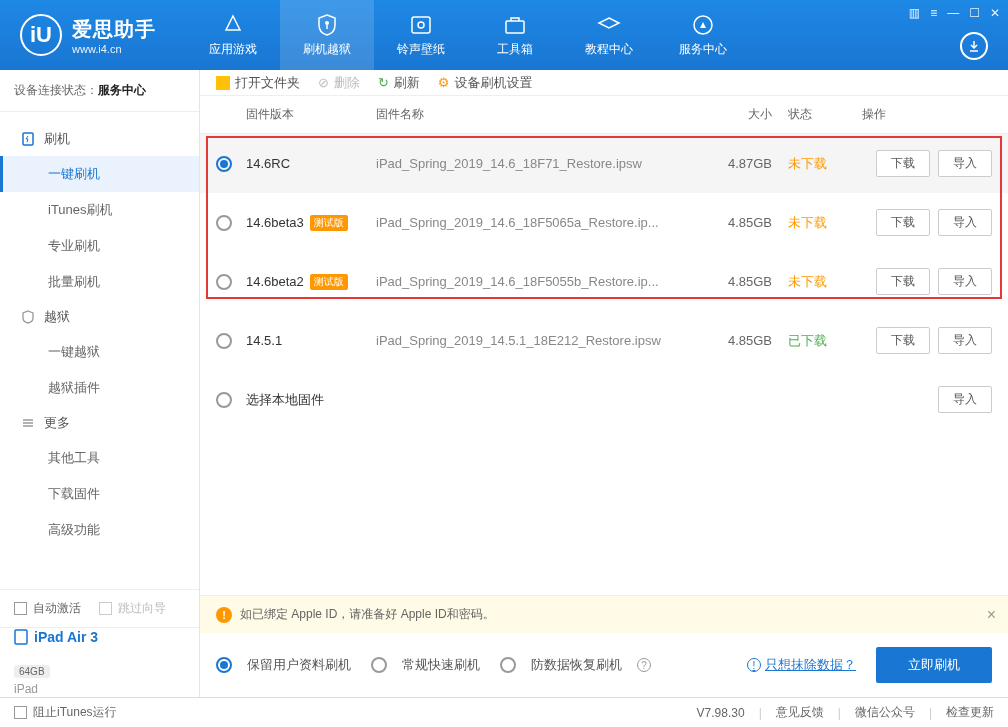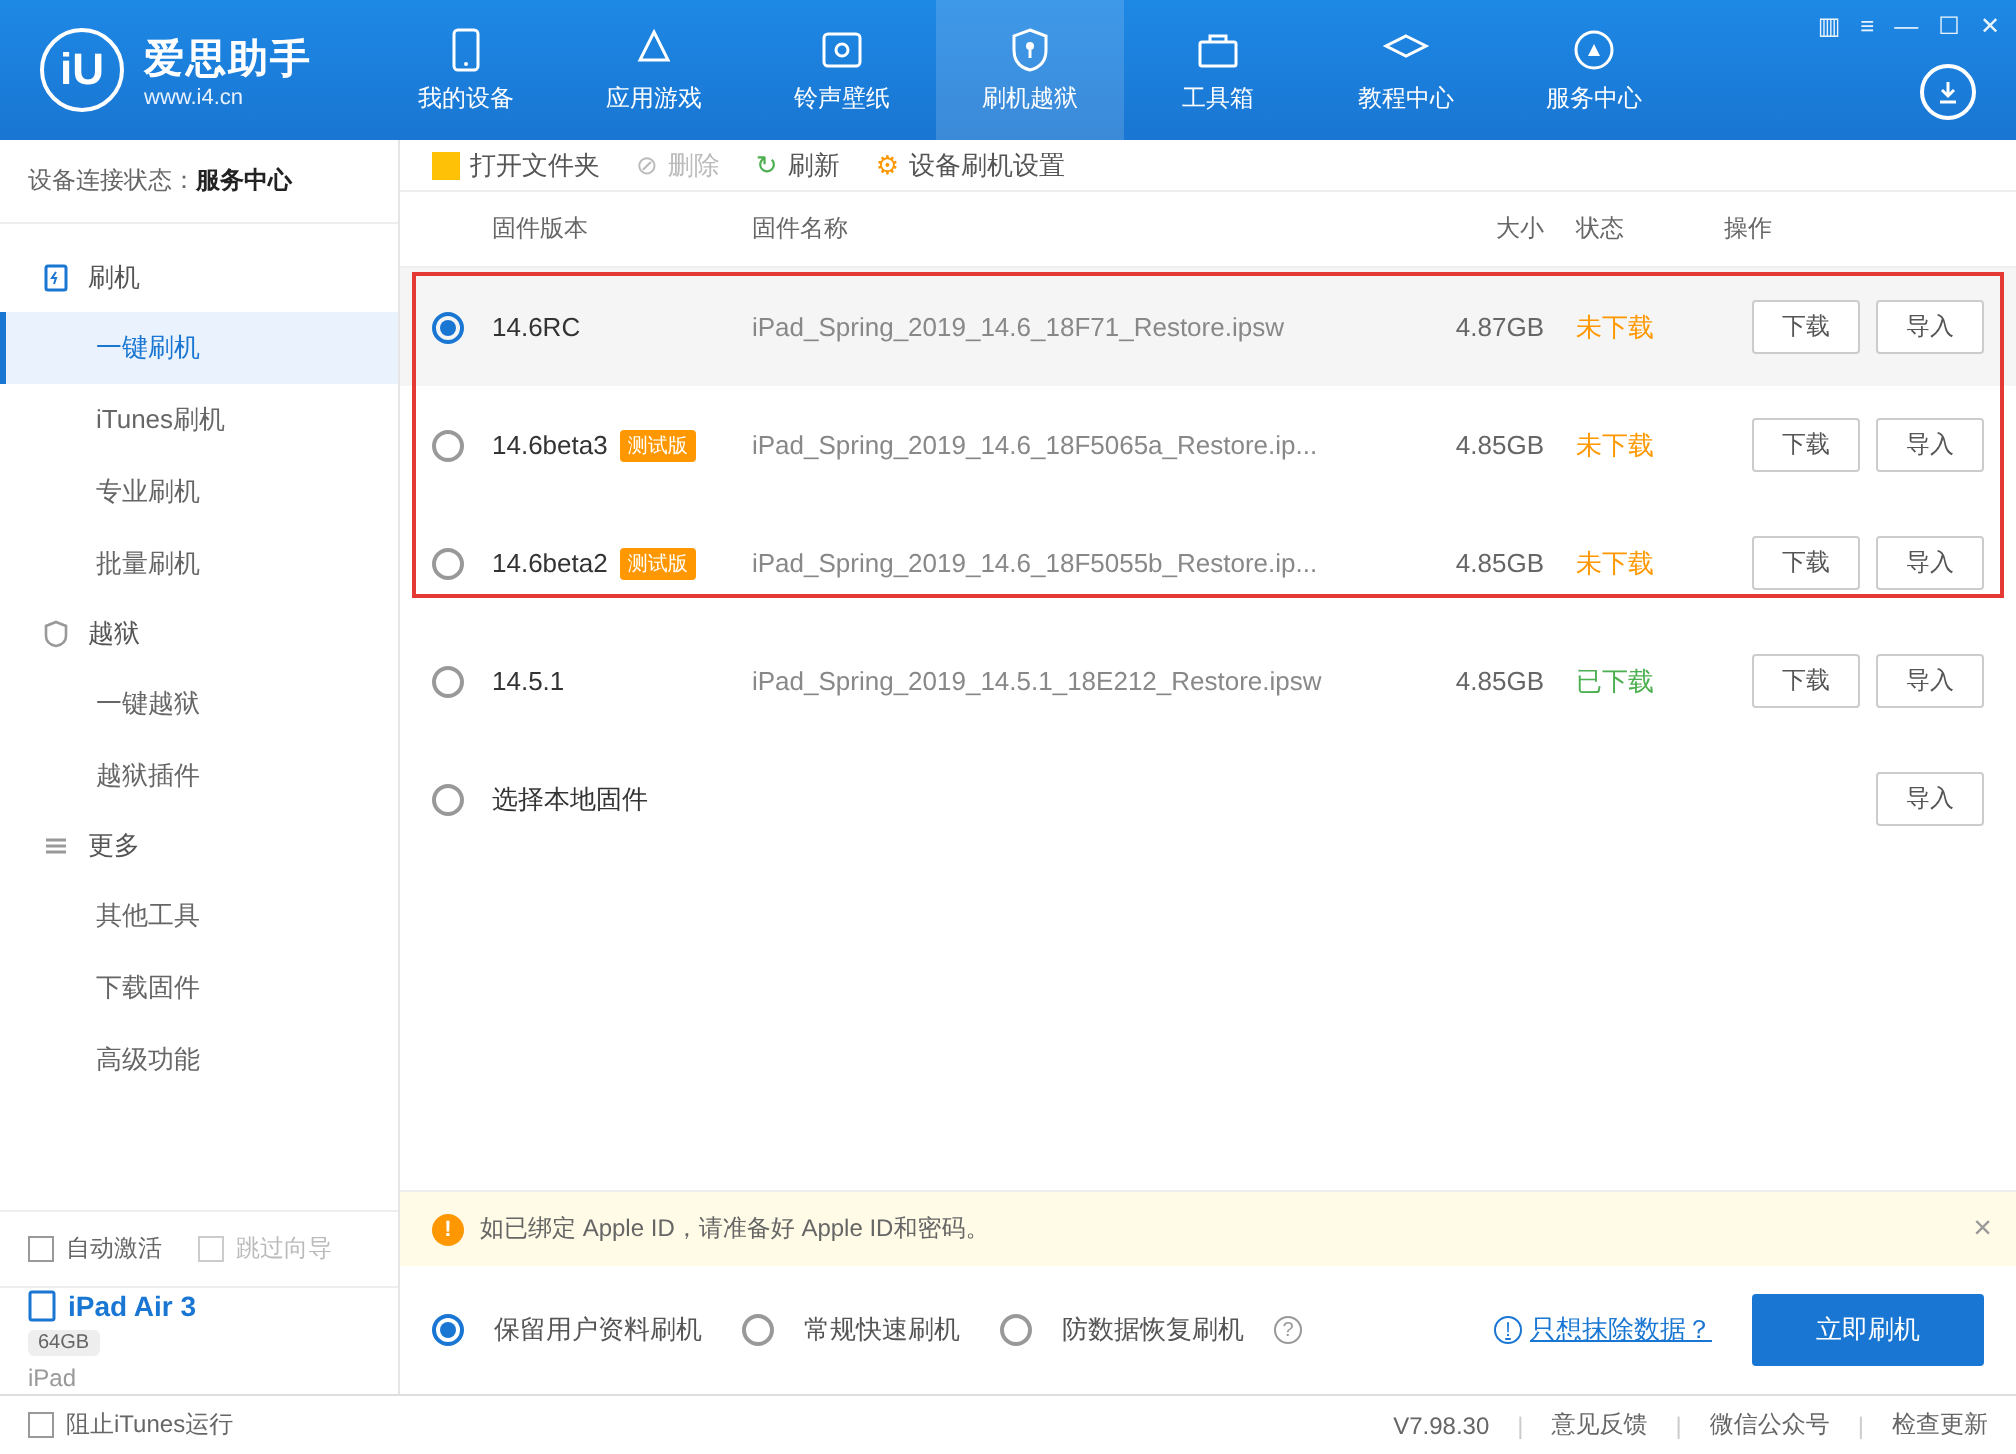--- a/index.html
+++ b/index.html
@@ -25,21 +25,21 @@
 .side-group { padding: 10px 0; }
 .side-head { display: flex; align-items: center; padding: 8px 20px; color: #555; gap: 8px; font-size: 13px; }
 .side-head .ic { width: 16px; height: 16px; display: flex; align-items: center; justify-content: center; }
 .side-item { padding: 9px 20px 9px 48px; color: #666; cursor: pointer; font-size: 13px; }
 .side-item.active { background: #eaf3fd; color: #1976d2; border-left: 3px solid #1976d2; padding-left: 45px; }
 .side-bottom { margin-top: auto; border-top: 1px solid #eee; }
 .side-check { display: flex; align-items: center; padding: 10px 14px; gap: 6px; font-size: 12px; color: #666; }
 .chk { width: 13px; height: 13px; border: 1px solid #999; }
 .device-box { padding: 1px 14px; border-top: 1px solid #eee; }
 .dev-name { color: #1976d2; font-weight: bold; font-size: 14px; display: flex; align-items: center; gap: 6px; }
-.dev-badge { background: #eee; color: #666; font-size: 10px; padding: 1px 5px; border-radius: 3px; margin-top: 4px; display: inline-block; }
+.dev-badge { background: #eee; color: #666; font-size: 10px; padding: 1px 5px; border-radius: 3px; margin-top: 20px; display: inline-block; }
 .dev-type { color: #999; font-size: 12px; margin-top: 4px; }
 .main { flex: 1; display: flex; flex-direction: column; }
 .toolbar { height: 26px; display: flex; align-items: center; padding: 0 16px; gap: 18px; border-bottom: 1px solid #eee; font-size: 13px; }
 .tool-btn { display: flex; align-items: center; gap: 5px; cursor: pointer; color: #555; }
 .tool-btn.disabled { color: #bbb; }
 .ic-sq { width: 14px; height: 14px; background: #ffc107; }
 .ic-refresh { color: #4caf50; }
 .ic-gear { color: #ff9800; }
 .table-head { display: flex; padding: 10px 16px; color: #666; font-size: 12px; border-bottom: 1px solid #eee; }
 .col-radio { width: 30px; }
@@ -87,53 +87,44 @@
   <div class="logo-area">
     <div class="logo-circle">iU</div>
     <div class="logo-text">
       <span class="logo-title">爱思助手</span>
       <span class="logo-sub">www.i4.cn</span>
     </div>
   </div>
   <div class="nav-tabs">
     <div class="nav-tab">
         <span class="nav-icon">
-          <svg width="18" height="22" viewBox="0 0 18 22">
-            <rect x="3" y="1" width="12" height="20" rx="2" fill="none" stroke="#fff" stroke-width="1.5"></rect>
-            <circle cx="9" cy="18" r="1" fill="#fff"></circle>
-          </svg>
-        </span>
-        <span class="nav-label">我的设备</span>
-      </div>
-    <div class="nav-tab">
-        <span class="nav-icon">
           <svg width="22" height="22" viewBox="0 0 22 22">
             <path d="M11 2 L18 16 L4 16 Z" fill="none" stroke="#fff" stroke-width="1.5"></path>
           </svg>
         </span>
         <span class="nav-label">应用游戏</span>
-      </div>
-    <div class="nav-tab">
-        <span class="nav-icon">
-          <svg width="22" height="20" viewBox="0 0 22 20">
-            <rect x="2" y="2" width="18" height="16" rx="2" fill="none" stroke="#fff" stroke-width="1.5"></rect>
-            <circle cx="11" cy="10" r="3" fill="none" stroke="#fff" stroke-width="1.5"></circle>
-          </svg>
-        </span>
-        <span class="nav-label">铃声壁纸</span>
       </div>
     <div class="nav-tab active">
         <span class="nav-icon">
           <svg width="20" height="24" viewBox="0 0 20 24">
             <path d="M10 2 L18 5 L18 12 Q18 20 10 22 Q2 20 2 12 L2 5 Z" fill="none" stroke="#fff" stroke-width="1.5"></path>
             <circle cx="10" cy="10" r="2" fill="#fff"></circle>
             <line x1="10" y1="12" x2="10" y2="16" stroke="#fff" stroke-width="1.5"></line>
           </svg>
         </span>
         <span class="nav-label">刷机越狱</span>
+      </div>
+    <div class="nav-tab">
+        <span class="nav-icon">
+          <svg width="22" height="20" viewBox="0 0 22 20">
+            <rect x="2" y="2" width="18" height="16" rx="2" fill="none" stroke="#fff" stroke-width="1.5"></rect>
+            <circle cx="11" cy="10" r="3" fill="none" stroke="#fff" stroke-width="1.5"></circle>
+          </svg>
+        </span>
+        <span class="nav-label">铃声壁纸</span>
       </div>
     <div class="nav-tab">
         <span class="nav-icon">
           <svg width="22" height="20" viewBox="0 0 22 20">
             <rect x="2" y="6" width="18" height="12" rx="1" fill="none" stroke="#fff" stroke-width="1.5"></rect>
             <path d="M7 6 L7 3 L15 3 L15 6" fill="none" stroke="#fff" stroke-width="1.5"></path>
           </svg>
         </span>
         <span class="nav-label">工具箱</span>
       </div>

